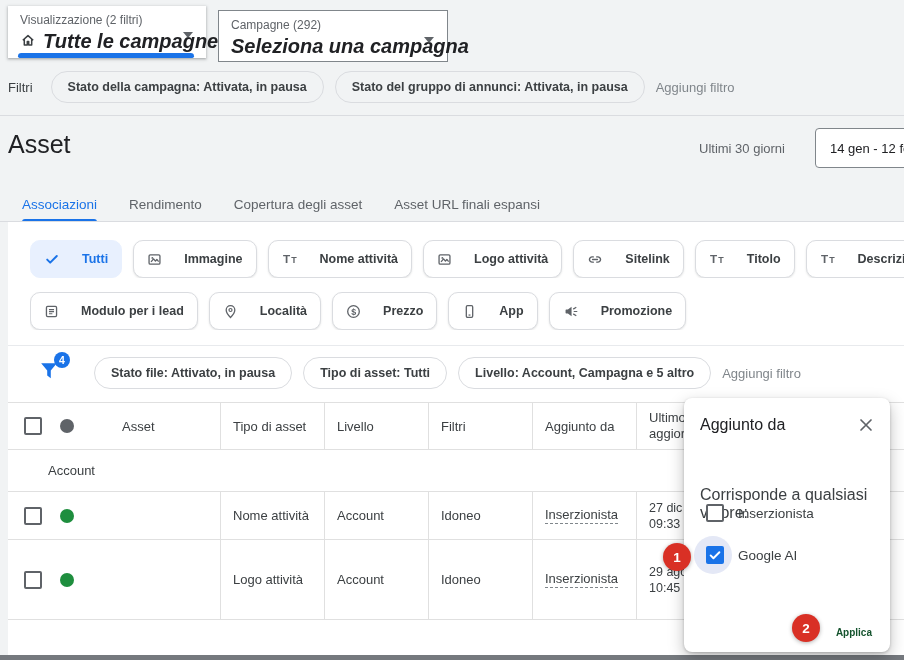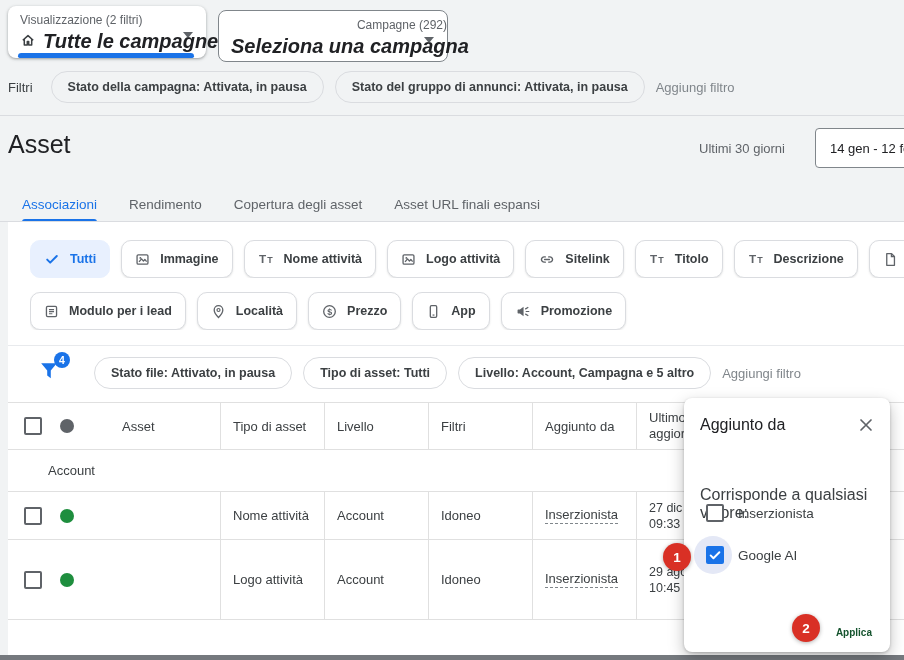--- a/index.html
+++ b/index.html
@@ -1,24 +1,24 @@
 <!DOCTYPE html>
 <html><head>
 <meta charset="utf-8">
 <style>
   * { margin:0; padding:0; box-sizing:border-box; }
   body { background:#fff; }
   .page { position:relative; width:904px; height:660px; background:#f1f3f4;
           font-family:"Liberation Sans",sans-serif; color:#3c4043; overflow:hidden; }
 
   
-  .selector-card { position:absolute; background:#fff; border-radius:8px; }
+  .selector-card { position:absolute; background:#fff; border-radius:0; }
   #view-selector { left:8px; top:6px; width:198px; height:52px;
                    box-shadow:0 1px 2px rgba(60,64,67,.3),0 1px 3px 1px rgba(60,64,67,.15); }
-  #campaign-selector { left:218px; top:10px; width:230px; height:52px; border:1px solid #80868b;text-align:right; }
+  #campaign-selector { left:218px; top:10px; width:230px; height:52px; border:1px solid #80868b; }
   .sel-label { font-size:12px; color:#5f6368; margin:7px 0 3px 12px; white-space:nowrap; }
   .sel-value { display:flex; align-items:center; gap:7px; margin-left:12px; font-size:20px;
                font-weight:bold; color:#202124; white-space:nowrap;font-style:italic; }
   .caret { position:absolute; right:13px; top:26px; width:0; height:0;
            border-left:5px solid transparent; border-right:5px solid transparent;
            border-top:6px solid #5f6368; }
   .blue-bar { position:absolute; left:10px; right:12px; bottom:0; height:5px;
               background:#1a73e8; border-radius:4px 4px 2px 2px; }
 
   
@@ -44,21 +44,21 @@
          color:#5f6368; position:relative; cursor:pointer; white-space:nowrap; }
   .tab.active { color:#1a73e8; }
   .tab.active::after { content:""; position:absolute; left:16px; right:16px; bottom:0; height:3px;
                        background:#1a73e8; border-radius:3px 3px 0 0; }
   .divider2 { position:absolute; left:0; top:221px; width:100%; height:1px; background:#dadce0; }
 
   
   .card { position:absolute; left:8px; top:222px; width:896px; bottom:0; background:#fff; }
   .chip-area { padding:18px 0 0 22px; }
   .chip-row { display:flex; margin-bottom:14px; white-space:nowrap; overflow:hidden; }
-  .chip { height:38px; display:inline-flex; align-items:center; gap:10px; padding:0 13px; flex:none;
+  .chip { height:38px; display:inline-flex; align-items:center; gap:22px; padding:0 13px; flex:none;
           background:#fff; border:1px solid #dadce0; border-radius:10px; font-size:12.5px;
           font-weight:bold; color:#3c4043; margin-right:11px; cursor:pointer;
           box-shadow:0 1px 2px rgba(60,64,67,.15); }
   .chip.selected { background:#e8f0fe; border-color:#e8f0fe; color:#1a73e8; box-shadow:none; }
   .chip .icon { display:flex; align-items:center; }
   .chip.partial { min-width:120px; }
 
   .toolbar-divider { height:1px; background:#e8eaed; margin-top:15px; }
   .toolbar { height:54px; display:flex; align-items:center; padding-left:30px; }
   .funnel-wrap { position:relative; margin-right:34px; cursor:pointer; }

